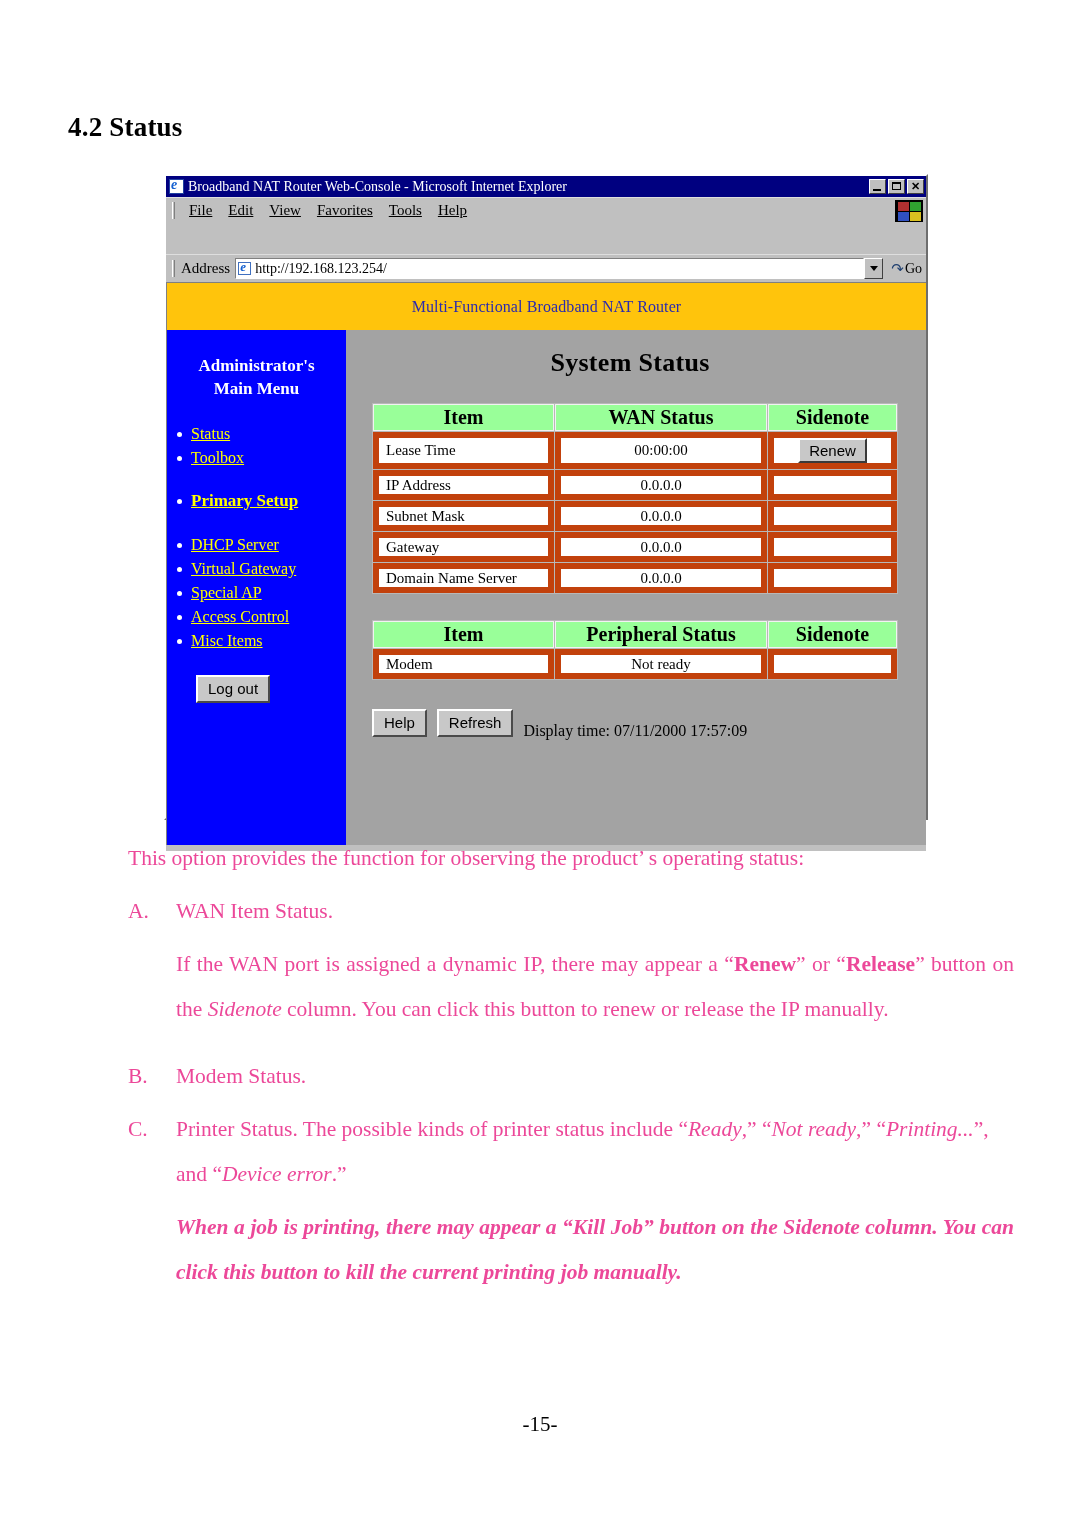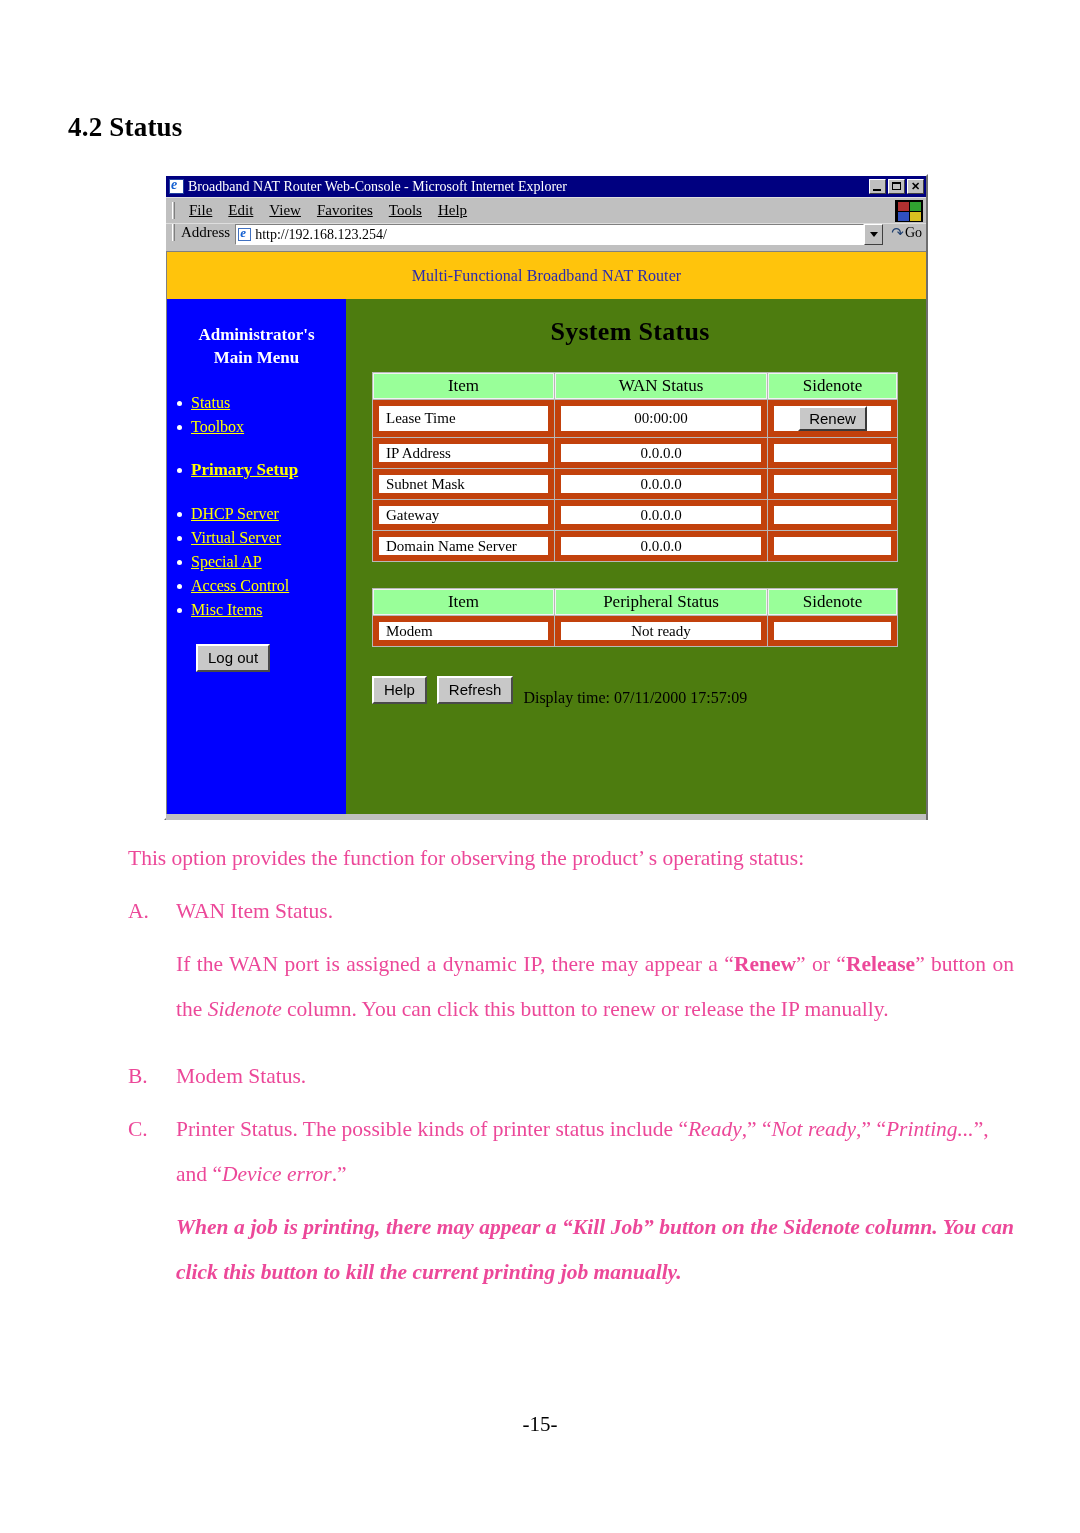--- a/index.html
+++ b/index.html
@@ -171,25 +171,26 @@
   .ie-logo .q1 { left: 3px; top: 2px;  background: #b03030; }
   .ie-logo .q2 { left: 15px; top: 2px; background: #30a030; }
   .ie-logo .q3 { left: 3px; top: 12px; background: #3050c0; }
   .ie-logo .q4 { left: 15px; top: 12px; background: #d8c020; }
 
   
   .address-bar {
     height: 28px;
     background: #c0c0c0;
     display: flex;
-    align-items: flex-start;
+    align-items: center;
     border-top: 1px solid #dedede;
     box-sizing: border-box;
     padding-left: 6px;
     padding-right: 4px;
+    margin-top: 31px;
   }
   .addr-label {
     font-size: 15px;
     color: #000;
     margin-right: 5px;
     white-space: nowrap;
     font-family: "Liberation Serif", serif;
   }
   .addr-input {
     flex: 1 1 auto;
@@ -366,21 +367,21 @@
     padding: 3px 10px;
     box-sizing: border-box;
     display: inline-block;
     line-height: 18px;
     cursor: pointer;
   }
 
   
   .content {
     flex: 1 1 auto;
-    background: #4d7c0f;
+    background: #a3a3a3;
     padding: 0 8px 0 26px;
     box-sizing: border-box;
     position: relative;
   }
   .sys-title {
     text-align: center;
     font-weight: bold;
     font-size: 26px;
     font-family: "Liberation Serif", serif;
     margin-top: 18px;
@@ -394,22 +395,22 @@
     border-spacing: 1px;
     width: 522px;
     background: #b8b8b8;
     font-family: "Liberation Serif", serif;
     table-layout: fixed;
   }
   table.status-table.t1 { margin-top: 25px; }
   table.status-table.t2 { margin-top: 26px; }
   table.status-table th {
     background: #99ff99;
-    font-weight: normal;
-    font-size: 17px;
+    font-weight: bold;
+    font-size: 20px;
     text-align: center;
     height: 26px;
     color: #000;
     border: 1px solid #f2f2f2;
     box-sizing: border-box;
   }
   table.status-table td {
     background: #ffffff;
     font-size: 15px;
     height: 30px;
@@ -588,21 +589,21 @@
           </li>
         </ul>
 
         <ul class="nav-group g3">
           <li class="nav-item">
             <span class="bullet"></span>
             <span class="nav-link">DHCP Server</span>
           </li>
           <li class="nav-item">
             <span class="bullet"></span>
-            <span class="nav-link">Virtual Server</span>
+            <span class="nav-link">Virtual Gateway</span>
           </li>
           <li class="nav-item">
             <span class="bullet"></span>
             <span class="nav-link">Special AP</span>
           </li>
           <li class="nav-item">
             <span class="bullet"></span>
             <span class="nav-link">Access Control</span>
           </li>
           <li class="nav-item">

